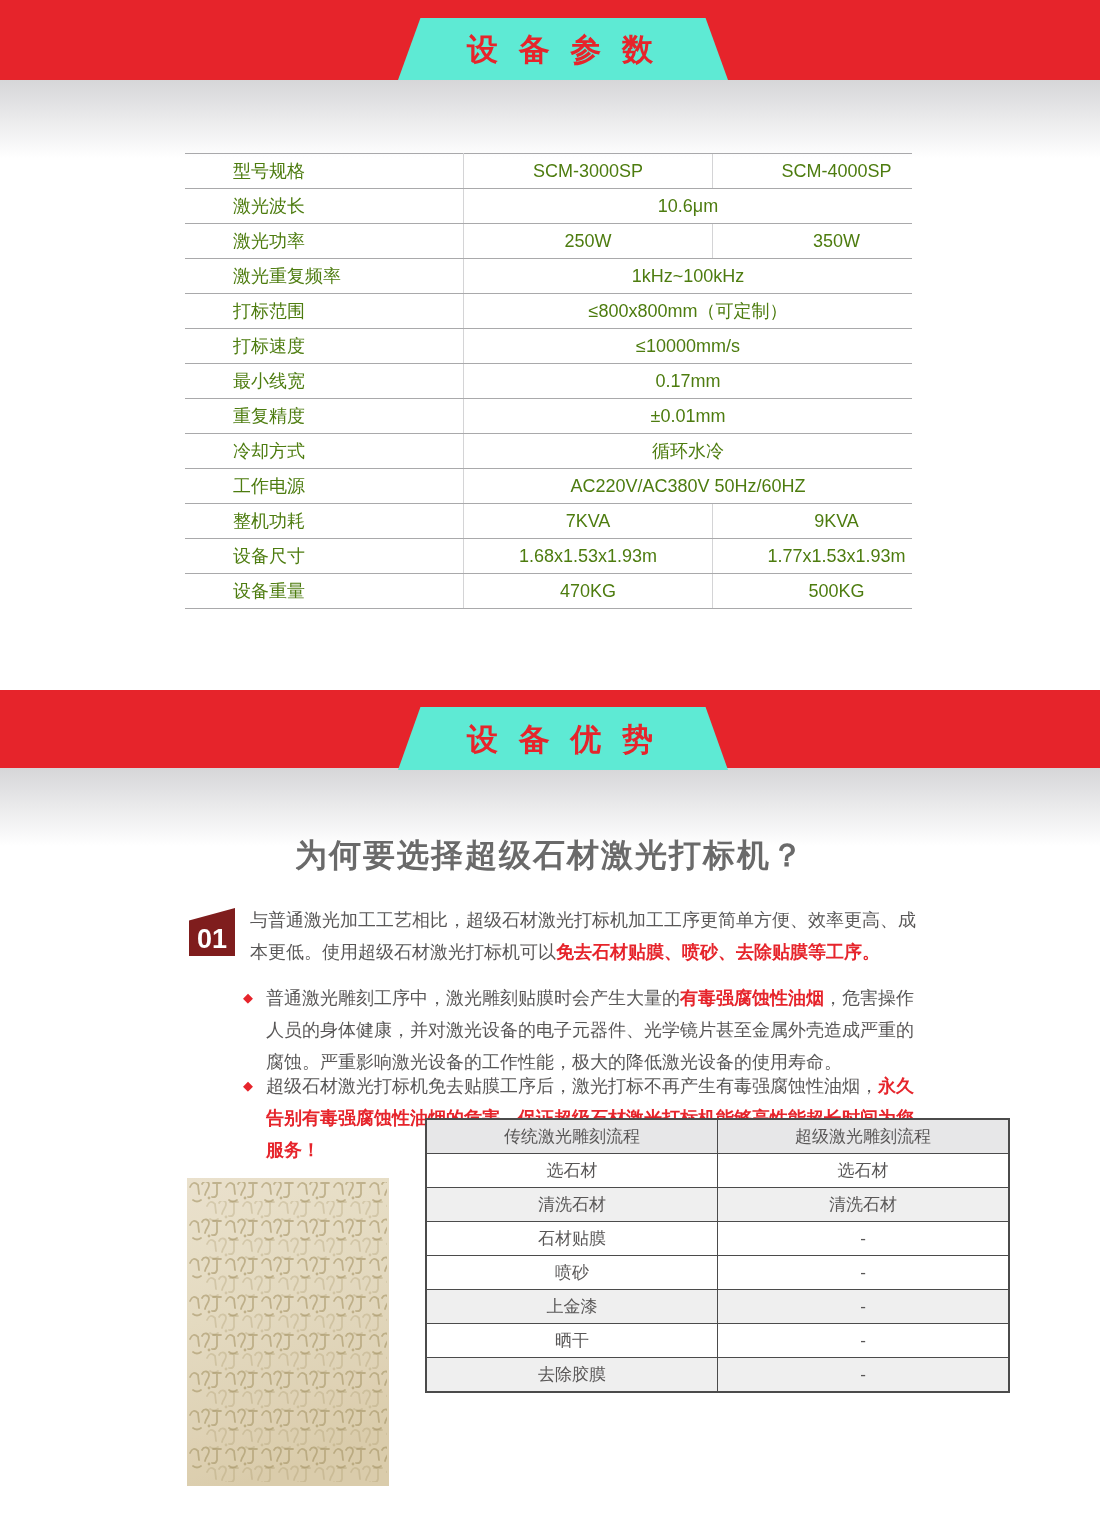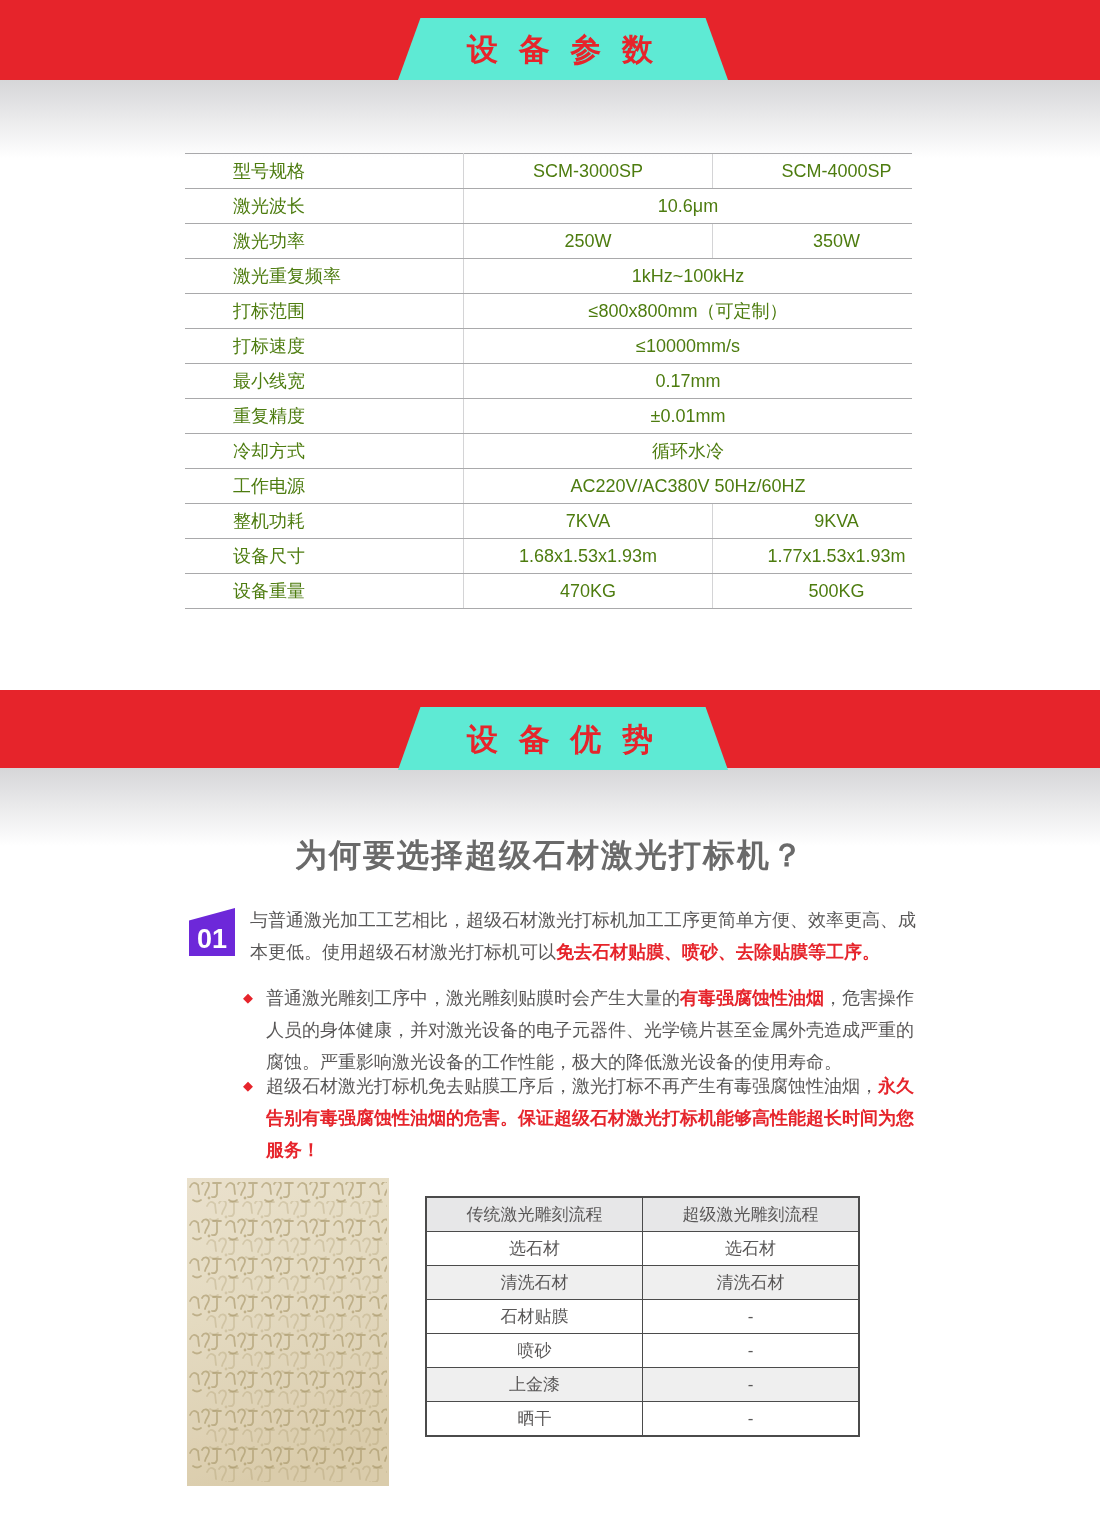--- a/index.html
+++ b/index.html
@@ -35,39 +35,39 @@
   #spec td.lbl { width:230px; text-align:left; padding-left:48px;
                  border-right:1px solid #d4d4d6; }
   #spec td.v1  { width:248px; }
   #spec td.v2  { border-left:1px solid #d4d4d6;padding-left:48px; }
   
   #headline { position:absolute; top:834px; left:0; width:1100px;
               text-align:center; font-size:32px; font-weight:bold;
               color:#6a6a6a; letter-spacing:2px; }
   #badge {
     position:absolute; left:189px; top:908px; width:46px; height:48px;
-    background:#6d28d9; clip-path:polygon(0 26%, 100% 0, 100% 100%, 0 100%);
+    background:#7f1d1d; clip-path:polygon(0 26%, 100% 0, 100% 100%, 0 100%);
     color:#ffffff; font-weight:bold; font-size:27px; text-align:center;
     line-height:62px;
   }
   #intro { position:absolute; left:250px; top:904px; width:668px;
            font-size:18px; line-height:32px; }
   .red-strong { color:#e6242b; font-weight:bold; }
   .bullet { position:absolute; left:243px; width:676px; display:flex;
             font-size:18px; line-height:32px; }
   .bullet .dia { color:#e6242b; font-size:13px; line-height:32px;
                  margin-right:13px; flex:none; }
   #bullet1 { top:982px; }
   #bullet2 { top:1070px; }
   
   #stone { position:absolute; left:187px; top:1178px; width:202px; height:308px; }
   #stone svg { display:block; }
   
   #process {
-    position:absolute; left:425px; top:1196px; width:435px;
+    position:absolute; left:425px; top:1118px; width:585px;
     border-collapse:collapse; table-layout:fixed; font-size:17px;
     color:#595757; border:2px solid #4b4b4b;
   }
   #process th, #process td {
     border:1.5px solid #4b4b4b; height:33px; text-align:center;
     font-weight:normal; padding:0;
   }
   #process thead th { background:#e7e7e8; }
   #process tr.alt td { background:#efefef; }
 </style>
@@ -211,14 +211,18 @@
       <td>-</td>
     </tr>
     <tr class="alt">
       <td>上金漆</td>
       <td>-</td>
     </tr>
     <tr>
       <td>晒干</td>
       <td>-</td>
     </tr>
+    <tr class="alt">
+      <td>去除胶膜</td>
+      <td>-</td>
+    </tr>
   </tbody>
 </table>
 
 </body></html>

